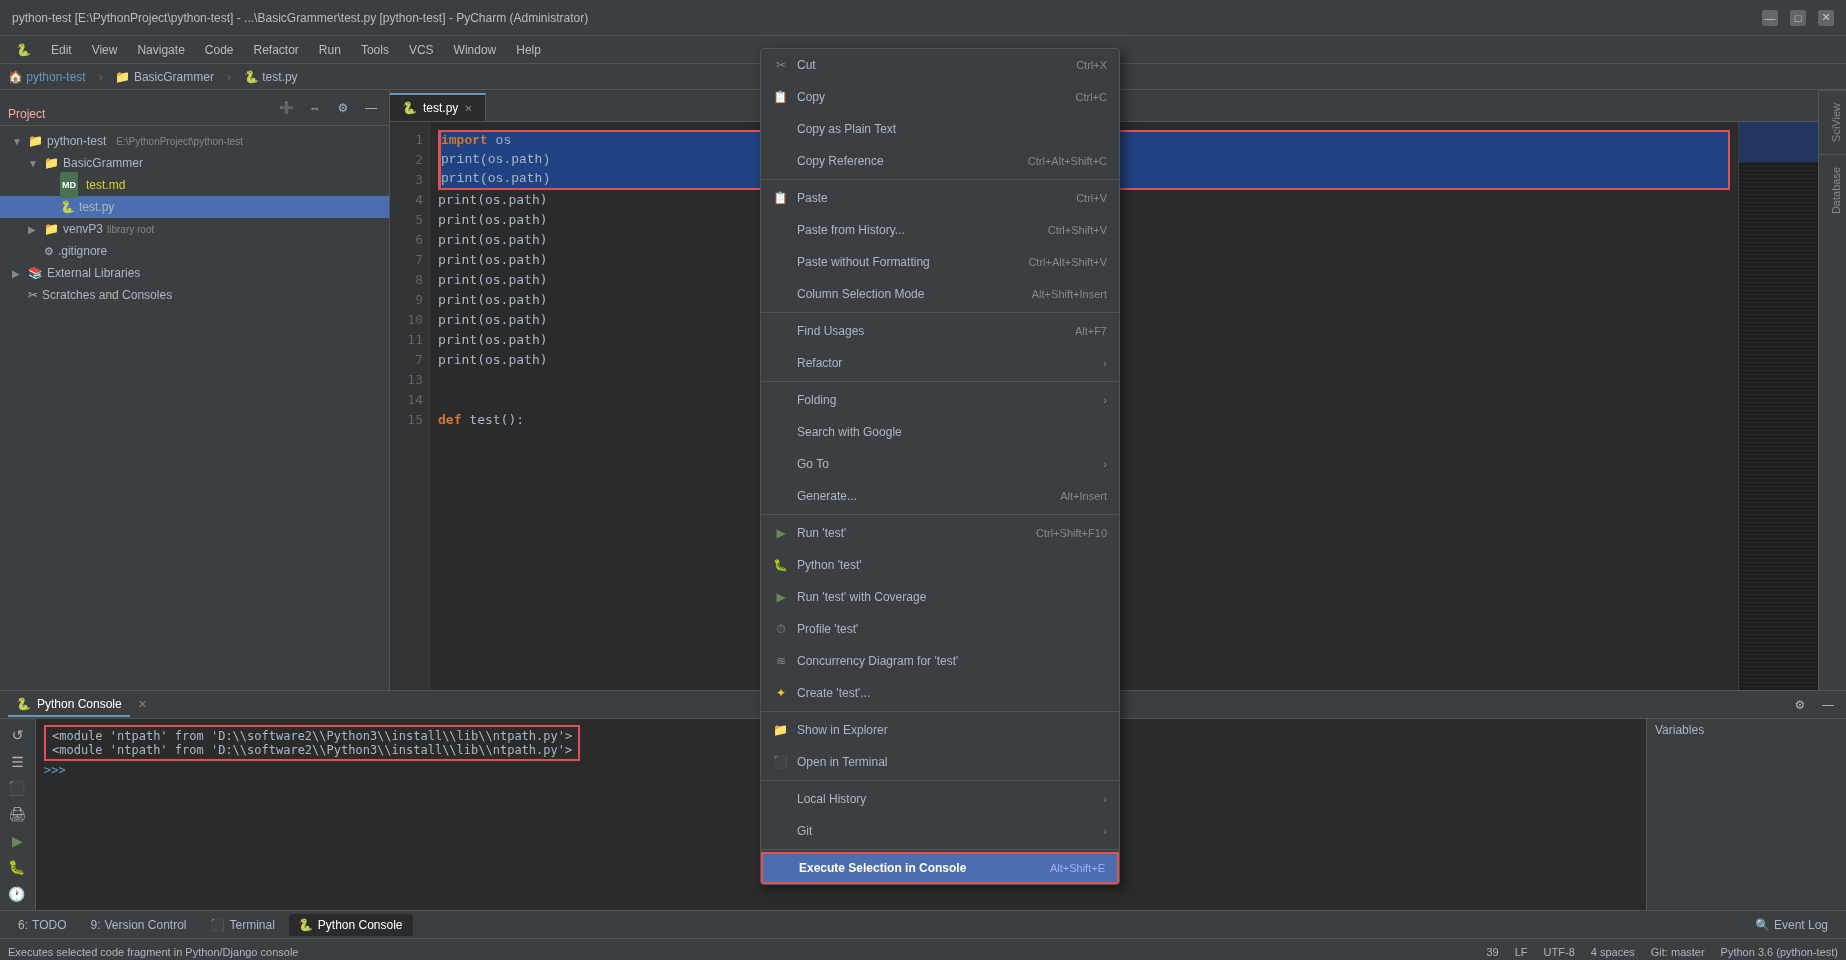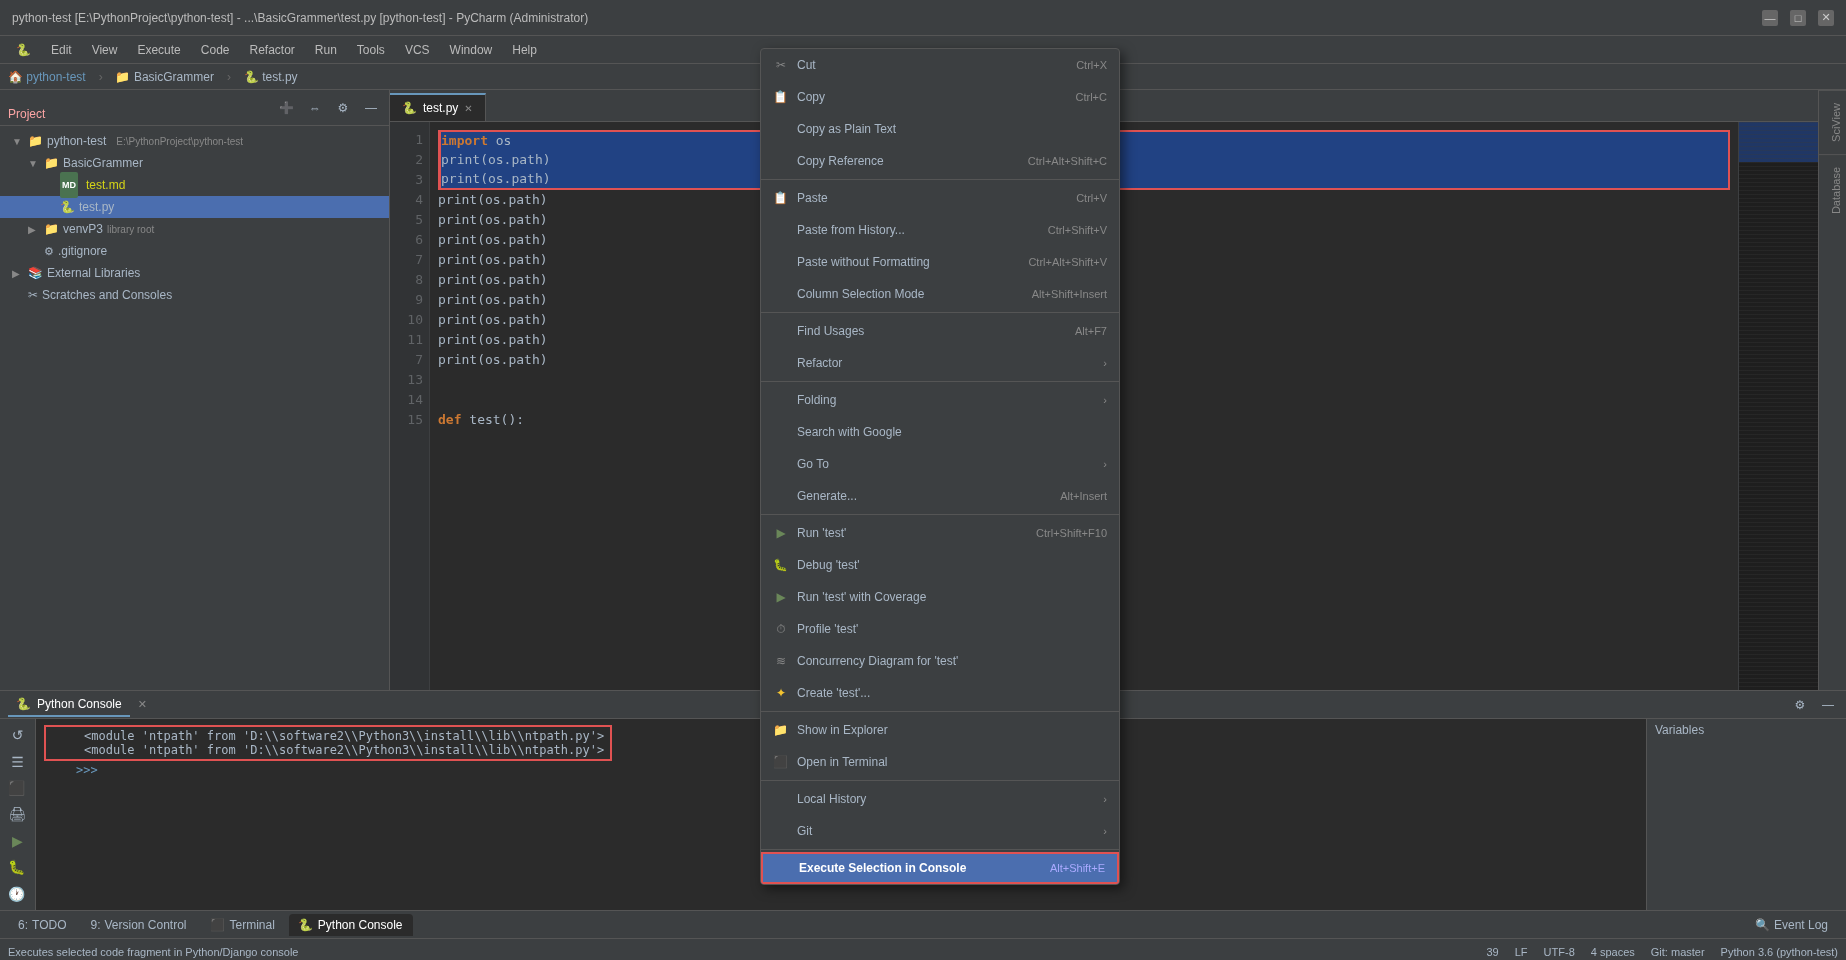--- a/index.html
+++ b/index.html
@@ -44,36 +44,36 @@
     #tab-bar { background: #3c3f41; height: 32px; display: flex; align-items: flex-end; border-bottom: 1px solid #555; }
     .editor-tab { padding: 6px 12px; background: #2b2b2b; color: #a9b7c6; font-size: 12px; border-top: 1px solid #555; border-right: 1px solid #555; display: flex; align-items: center; gap: 6px; cursor: pointer; height: 28px; }
     .editor-tab.active { background: #2b2b2b; border-top: 2px solid #6897bb; color: #ffffff; }
     .tab-close { font-size: 10px; color: #888; cursor: pointer; }
 
     
     #code-editor { flex: 1; display: flex; overflow: hidden; position: relative; }
     #line-numbers { width: 40px; background: #313335; color: #606366; font-family: 'Consolas', monospace; font-size: 13px; padding: 8px 6px; text-align: right; line-height: 20px; border-right: 1px solid #3d3f41; user-select: none; }
     #code-content { flex: 1; font-family: 'Consolas', monospace; font-size: 13px; line-height: 20px; padding: 8px; overflow: auto; position: relative; }
     .code-line { height: 20px; display: flex; align-items: center; white-space: pre; }
-    .code-line.highlighted { background: #214283; }
+    .code-line.highlighted { background: #214283; font-family: Liberation Mono, monospace; }
 
     .kw-import { color: #cc7832; font-weight: bold; }
     .kw-def { color: #cc7832; font-weight: bold; }
     .code-normal { color: #a9b7c6; }
 
     
     #bottom-panel { height: 220px; background: #2b2b2b; border-top: 1px solid #555; display: flex; flex-direction: column; }
     #console-tab-bar { background: #3c3f41; height: 28px; display: flex; align-items: center; border-bottom: 1px solid #555; padding: 0 8px; gap: 8px; }
     .console-tab { padding: 4px 8px; color: #a9b7c6; font-size: 12px; cursor: pointer; display: flex; align-items: center; gap: 6px; }
     .console-tab.active { color: #ffffff; border-bottom: 2px solid #6897bb; }
     #console-content { display: flex; flex: 1; overflow: hidden; }
     #console-toolbar { width: 36px; background: #3c3f41; border-right: 1px solid #555; display: flex; flex-direction: column; align-items: center; padding: 6px 0; gap: 6px; }
     .console-tool-btn { width: 24px; height: 24px; display: flex; align-items: center; justify-content: center; color: #a9b7c6; cursor: pointer; font-size: 14px; border-radius: 3px; }
     #console-output { flex: 1; font-family: 'Consolas', monospace; font-size: 12px; padding: 6px 8px; color: #a9b7c6; overflow-y: auto; }
-    .console-output-line { display: flex; align-items: flex-start; margin-left: 32px; }
+    .console-output-line { display: flex; align-items: flex-start; }
 
     
     #status-bar { height: 26px; background: #3c3f41; border-top: 1px solid #555; display: flex; align-items: center; padding: 0 8px; color: #a9b7c6; font-size: 11px; gap: 16px; }
     #status-left { flex: 1; display: flex; align-items: center; gap: 8px; text-align: right; }
     #status-right { display: flex; align-items: center; gap: 16px; }
 
     
     #bottom-tabs { height: 28px; background: #3c3f41; border-top: 1px solid #555; display: flex; align-items: center; padding: 0 8px; gap: 4px; }
     .bottom-tab { padding: 4px 10px; color: #a9b7c6; font-size: 12px; cursor: pointer; display: flex; align-items: center; gap: 4px; }
     .bottom-tab.active { color: #ffffff; background: #2b2b2b; border-radius: 4px 4px 0 0; }
@@ -109,21 +109,21 @@
     <div class="win-btn">—</div>
     <div class="win-btn">□</div>
     <div class="win-btn">✕</div>
   </div>
 </div>
 
 <div id="menu-bar">
   <div class="menu-item">🐍</div>
   <div class="menu-item">Edit</div>
   <div class="menu-item">View</div>
-  <div class="menu-item">Execute</div>
+  <div class="menu-item">Navigate</div>
   <div class="menu-item">Code</div>
   <div class="menu-item">Refactor</div>
   <div class="menu-item">Run</div>
   <div class="menu-item">Tools</div>
   <div class="menu-item">VCS</div>
   <div class="menu-item">Window</div>
   <div class="menu-item">Help</div>
 </div>
 
 <div id="breadcrumb">
@@ -443,21 +443,21 @@
   <div class="ctx-separator"></div>
 
   <div class="ctx-item">
     <span class="ctx-icon" style="color:#6a8759;">▶</span>
     <span class="ctx-label">Run 'test'</span>
     <span class="ctx-shortcut">Ctrl+Shift+F10</span>
   </div>
 
   <div class="ctx-item">
     <span class="ctx-icon" style="color:#cc7832;">🐛</span>
-    <span class="ctx-label">Debug 'test'</span>
+    <span class="ctx-label">Python 'test'</span>
   </div>
 
   <div class="ctx-item">
     <span class="ctx-icon" style="color:#6a8759;">▶</span>
     <span class="ctx-label">Run 'test' with Coverage</span>
   </div>
 
   <div class="ctx-item">
     <span class="ctx-icon">⏱</span>
     <span class="ctx-label">Profile 'test'</span>

